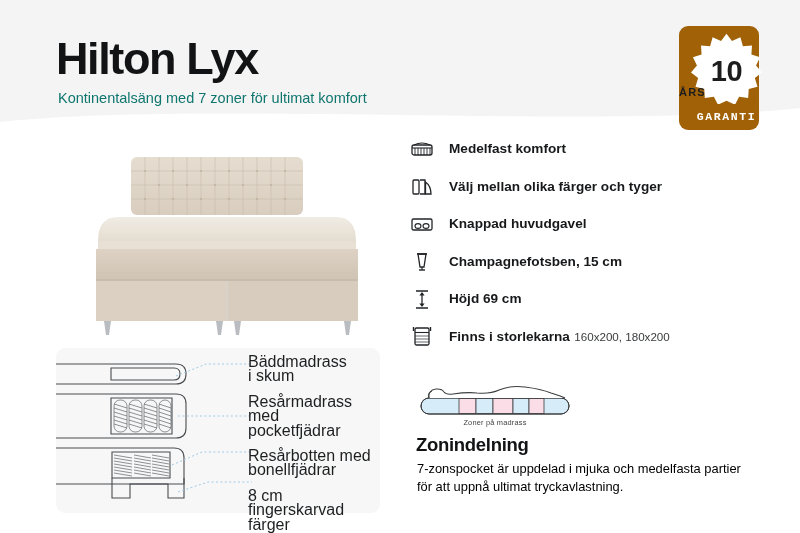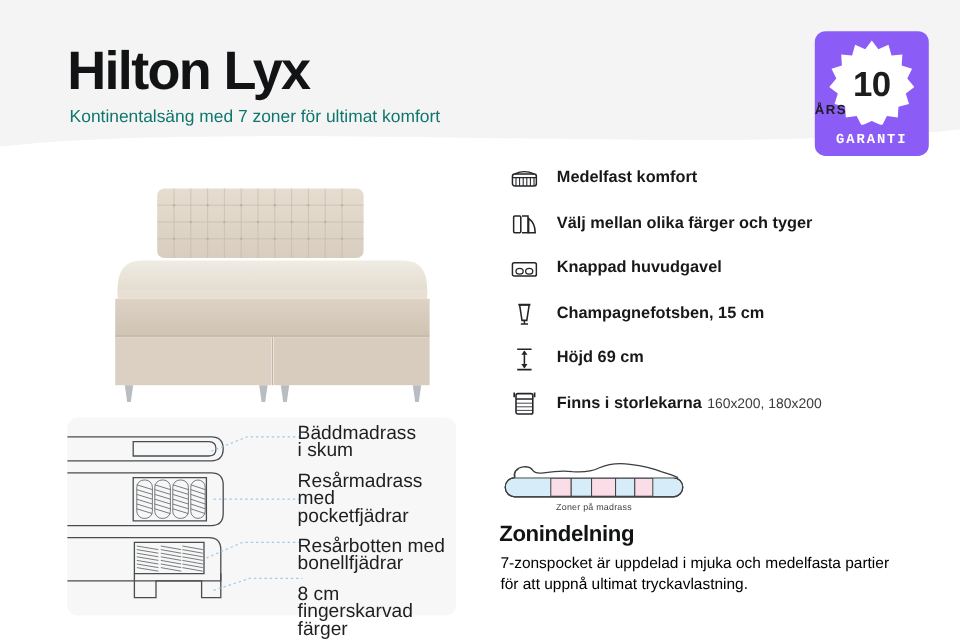--- a/index.html
+++ b/index.html
@@ -27,22 +27,22 @@
   }
   .subtitle{
     position:absolute;left:58px;top:89px;
     font-size:14.5px;line-height:18px;
     color:#0f766e;font-weight:normal;white-space:nowrap;
   }
 
   
   .badge{
     position:absolute;left:679px;top:26px;
-    width:95px;height:104px;
-    background:#8b5cf6;border-radius:9px;
+    width:80px;height:104px;
+    background:#a16207;border-radius:9px;
   }
   .badge .burst{position:absolute;left:12px;top:7px;}
   .badge .num{
     position:absolute;left:0;top:29px;width:95px;
     text-align:center;font-size:29px;font-weight:bold;
     letter-spacing:-0.5px;color:#1d1d1d;
   }
   .badge .ars{
     position:absolute;left:0;top:60px;width:95px;
     text-align:left;font-size:11px;font-weight:bold;
@@ -51,21 +51,21 @@
   .badge .gar{
     position:absolute;left:0;top:84px;width:95px;
     text-align:center;font-size:11.5px;font-weight:bold;
     letter-spacing:1.6px;color:#ffffff;font-family:Liberation Mono, monospace;
   }
 
   
   .product{position:absolute;left:74px;top:137px;width:310px;height:200px;}
 
   
-  .features{position:absolute;left:424px;top:138px;width:340px;}
+  .features{position:absolute;left:409px;top:138px;width:340px;}
   .frow{position:relative;display:flex;align-items:flex-start;margin-bottom:15.5px;}
   .frow .ficon{
     width:26px;height:22px;flex:0 0 26px;
     display:flex;align-items:center;justify-content:center;
     margin-right:14px;
   }
   .frow .ftexts{padding-top:1px;}
   .frow .flabel{
     font-size:13.6px;font-weight:bold;color:#17181a;
     line-height:16px;white-space:nowrap;

